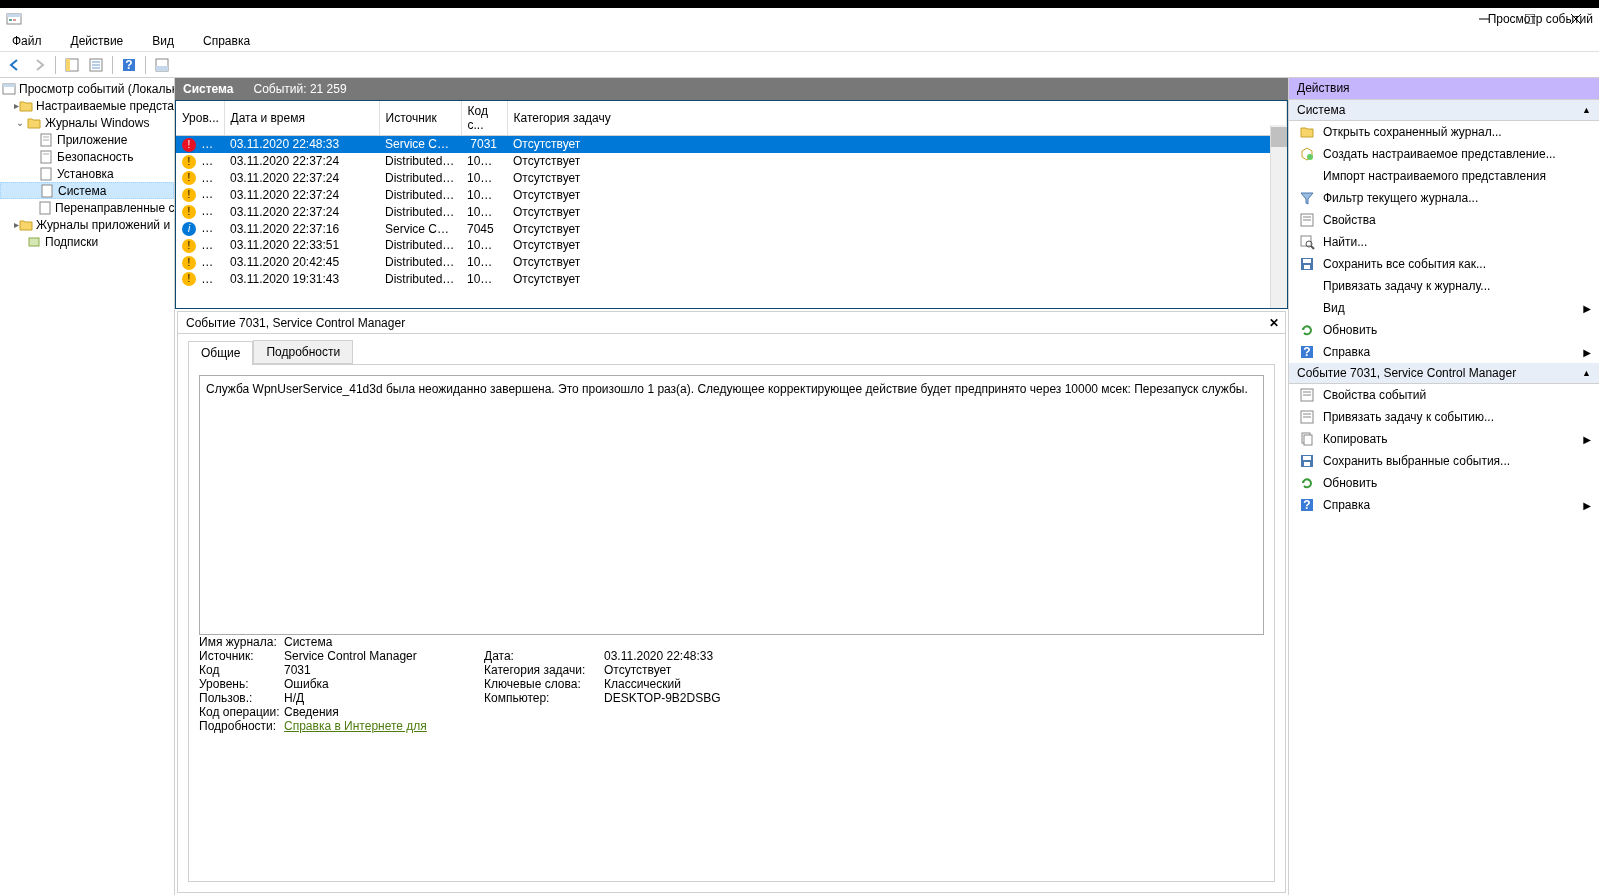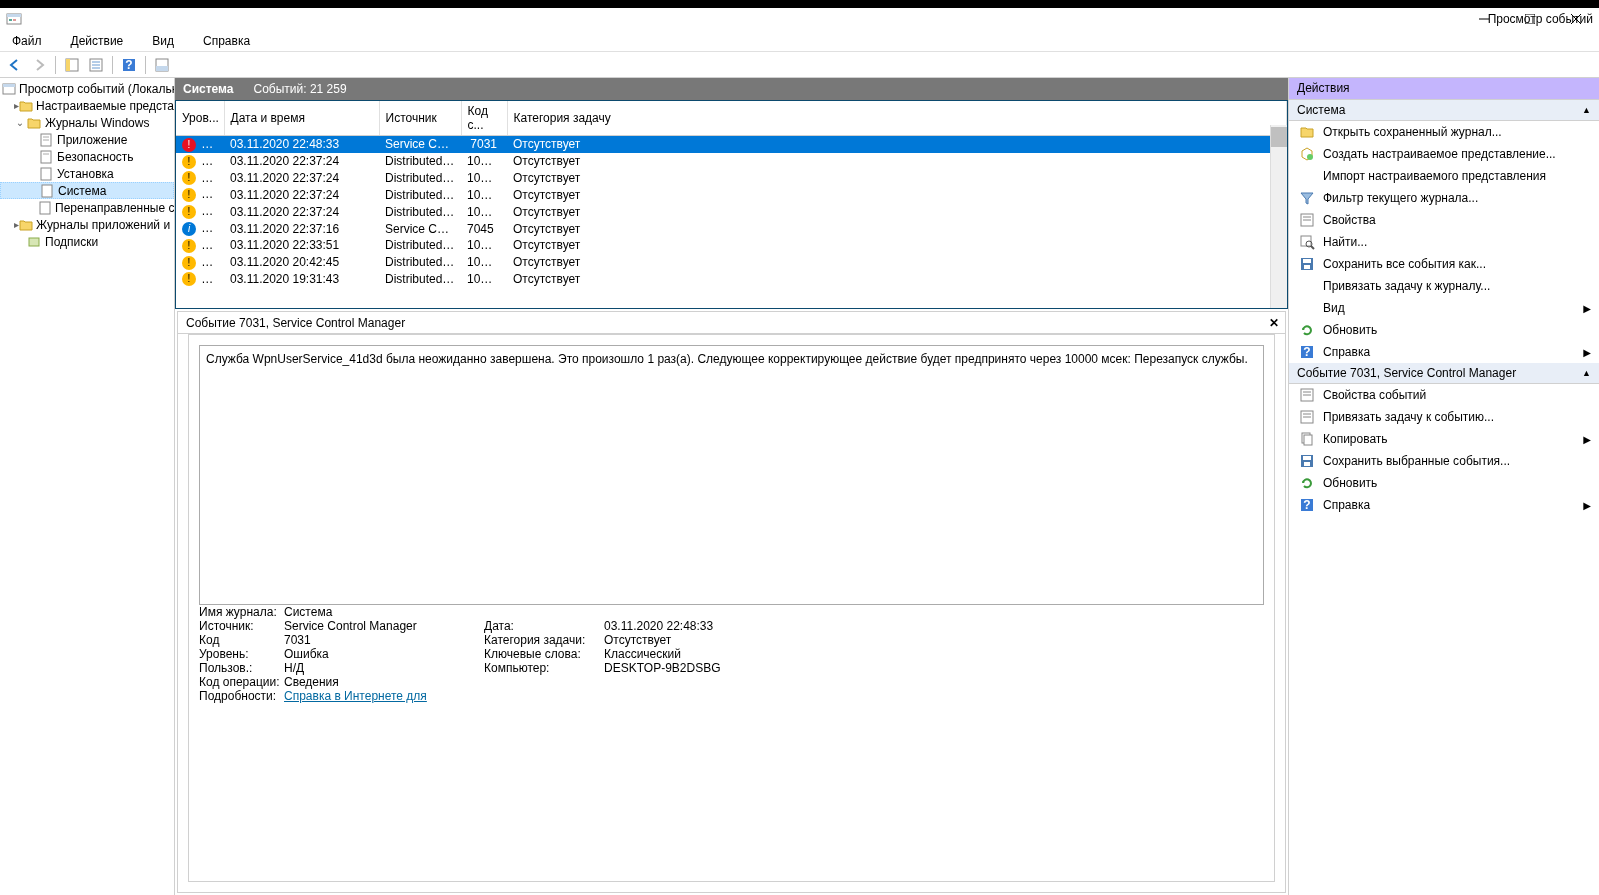--- a/index.html
+++ b/index.html
@@ -39,21 +39,21 @@
 .grid .vscroll .thumb { background: #c0c0c0; height: 20px; margin-top: 2px; }
 .detail-pane { flex: 1; border: 1px solid #d0d0d0; margin: 2px; display: flex; flex-direction: column; }
 .detail-header { height: 22px; background: #fff; border-bottom: 1px solid #d0d0d0; display: flex; align-items: center; padding: 0 8px; position: relative; }
 .detail-header .close { position: absolute; right: 6px; font-weight: bold; }
 .tabs { display: flex; padding: 6px 10px 0 10px; }
 .tab { padding: 4px 12px; border: 1px solid #d0d0d0; border-bottom: none; background: #fff; position: relative; top: 1px; }
 .tab.inactive { background: #f0f0f0; border-bottom: 1px solid #d0d0d0; top: 0; }
 .tab-body { border: 1px solid #d0d0d0; margin: 0 10px 10px 10px; flex: 1; padding: 10px; overflow: auto; }
 .desc-box { border: 1px solid #ababab; padding: 6px; height: 260px; margin-bottom: 0; }
 .kv { display: grid; grid-template-columns: 85px 200px 120px 200px; }
-.kv .link { color: #0369a1; text-decoration: underline; }
+.kv .link { color: #4d7c0f; text-decoration: underline; }
 .actions { width: 310px; background: #fff; }
 .actions-header { height: 22px; background: #c4b5fd; border-bottom: 1px solid #d0d0d0; padding: 3px 8px; font-weight: normal; }
 .actions-section-head { background: #e8eef7; padding: 3px 8px; border-bottom: 1px solid #d0d0d0; display: flex; justify-content: space-between; align-items: center; }
 .actions-section-head .caret { font-size: 9px; }
 .action-item { display: flex; align-items: center; padding: 3px 8px 3px 10px; gap: 8px; }
 .action-item .aicon { width: 16px; height: 16px; display: inline-flex; align-items: center; justify-content: center; }
 .action-item .arrow { margin-left: auto; font-size: 10px; }
 svg { display: block; }
 </style>
 </head>
@@ -323,20 +323,24 @@
       </table>
       <div class="vscroll">
           <div class="thumb"></div>
         </div>
     </div>
 
     <div class="detail-pane">
       <div class="detail-header">
         <span>Событие 7031, Service Control Manager</span>
         <span class="close">✕</span>
+      </div>
+      <div class="tabs">
+        <div class="tab">Общие</div>
+        <div class="tab inactive">Подробности</div>
       </div>
       <div class="tab-body">
         <div class="desc-box">Служба WpnUserService_41d3d была неожиданно завершена. Это произошло 1 раз(а). Следующее корректирующее действие будет предпринято через 10000 мсек: Перезапуск службы.</div>
         <div class="kv">
           <span>Имя журнала:</span>
           <span>Система</span>
           <span></span>
             <span></span>
           <span>Источник:</span>
           <span>Service Control Manager</span>

